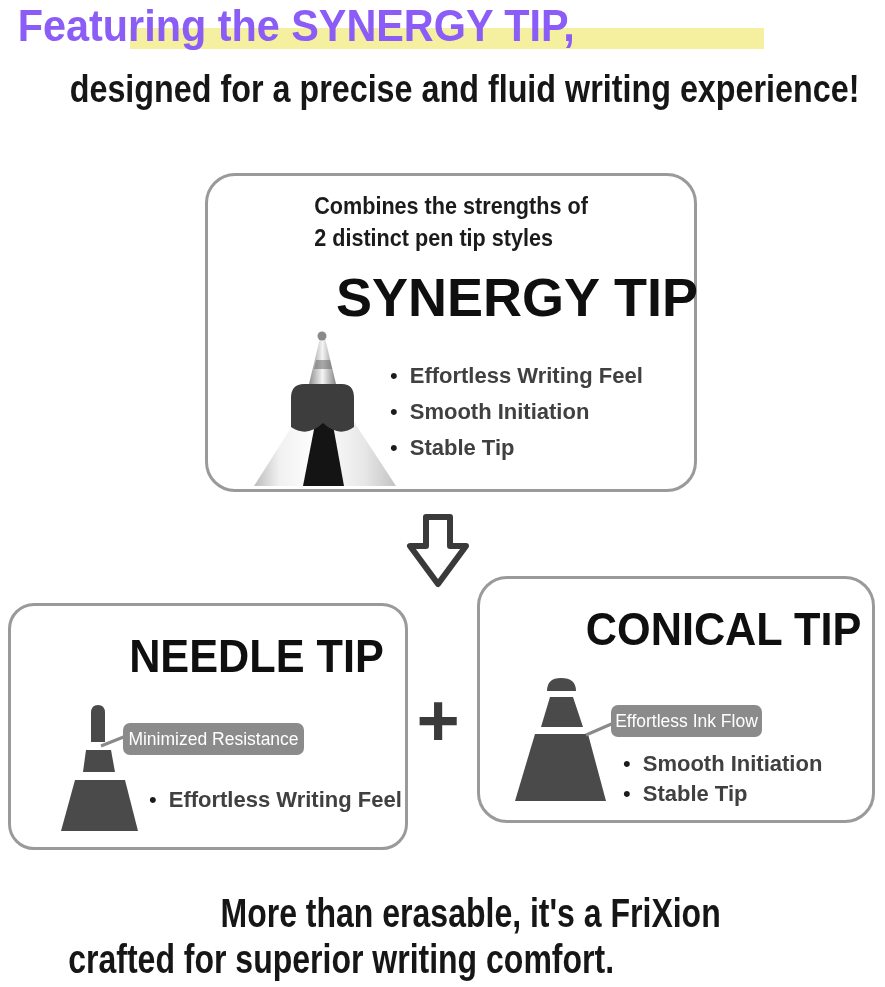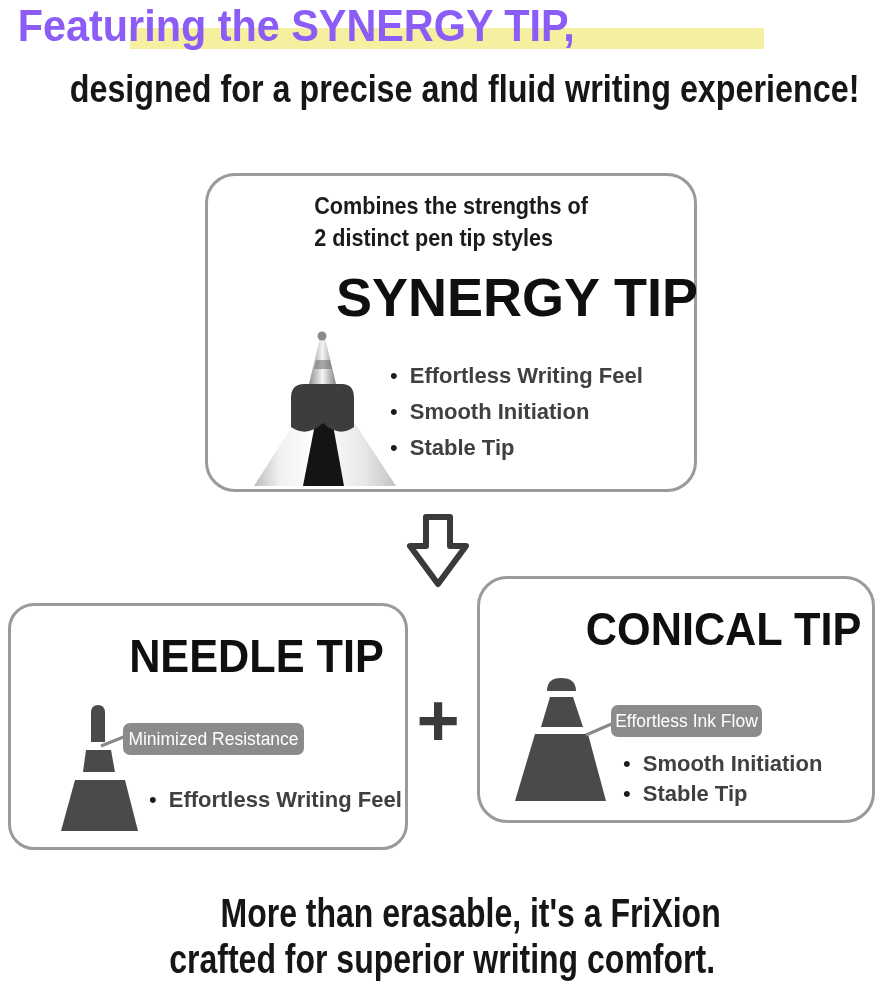--- a/index.html
+++ b/index.html
@@ -53,21 +53,21 @@
   .badge-left{left:112px;top:117px;width:181px;}
   .badge-right{left:131px;top:126px;width:151px;}
   .needle-bullets{left:138px;top:178px;}
   .needle-bullets li{height:32px;display:flex;align-items:center;gap:12px;}
   .conical-bullets{left:143px;top:170px;}
   .conical-bullets li{height:30px;display:flex;align-items:center;gap:12px;}
   
   .footer1{position:absolute;left:0;top:890px;width:885px;height:46px;line-height:46px;
     text-align:center;font-size:40px;font-weight:700;color:#161616;white-space:nowrap;margin-left:28px;}
   .footer2{position:absolute;left:0;top:936px;width:885px;height:46px;line-height:46px;
-    text-align:center;font-size:40px;font-weight:700;color:#161616;white-space:nowrap;}
+    text-align:left;font-size:40px;font-weight:700;color:#161616;white-space:nowrap;}
 </style>
 </head>
 <body>
 
 <div class="canvas">
 
   <div class="hl-bar"></div>
   <div class="headline1">
     <span class="cond c94">Featuring the SYNERGY TIP,</span>
   </div>

